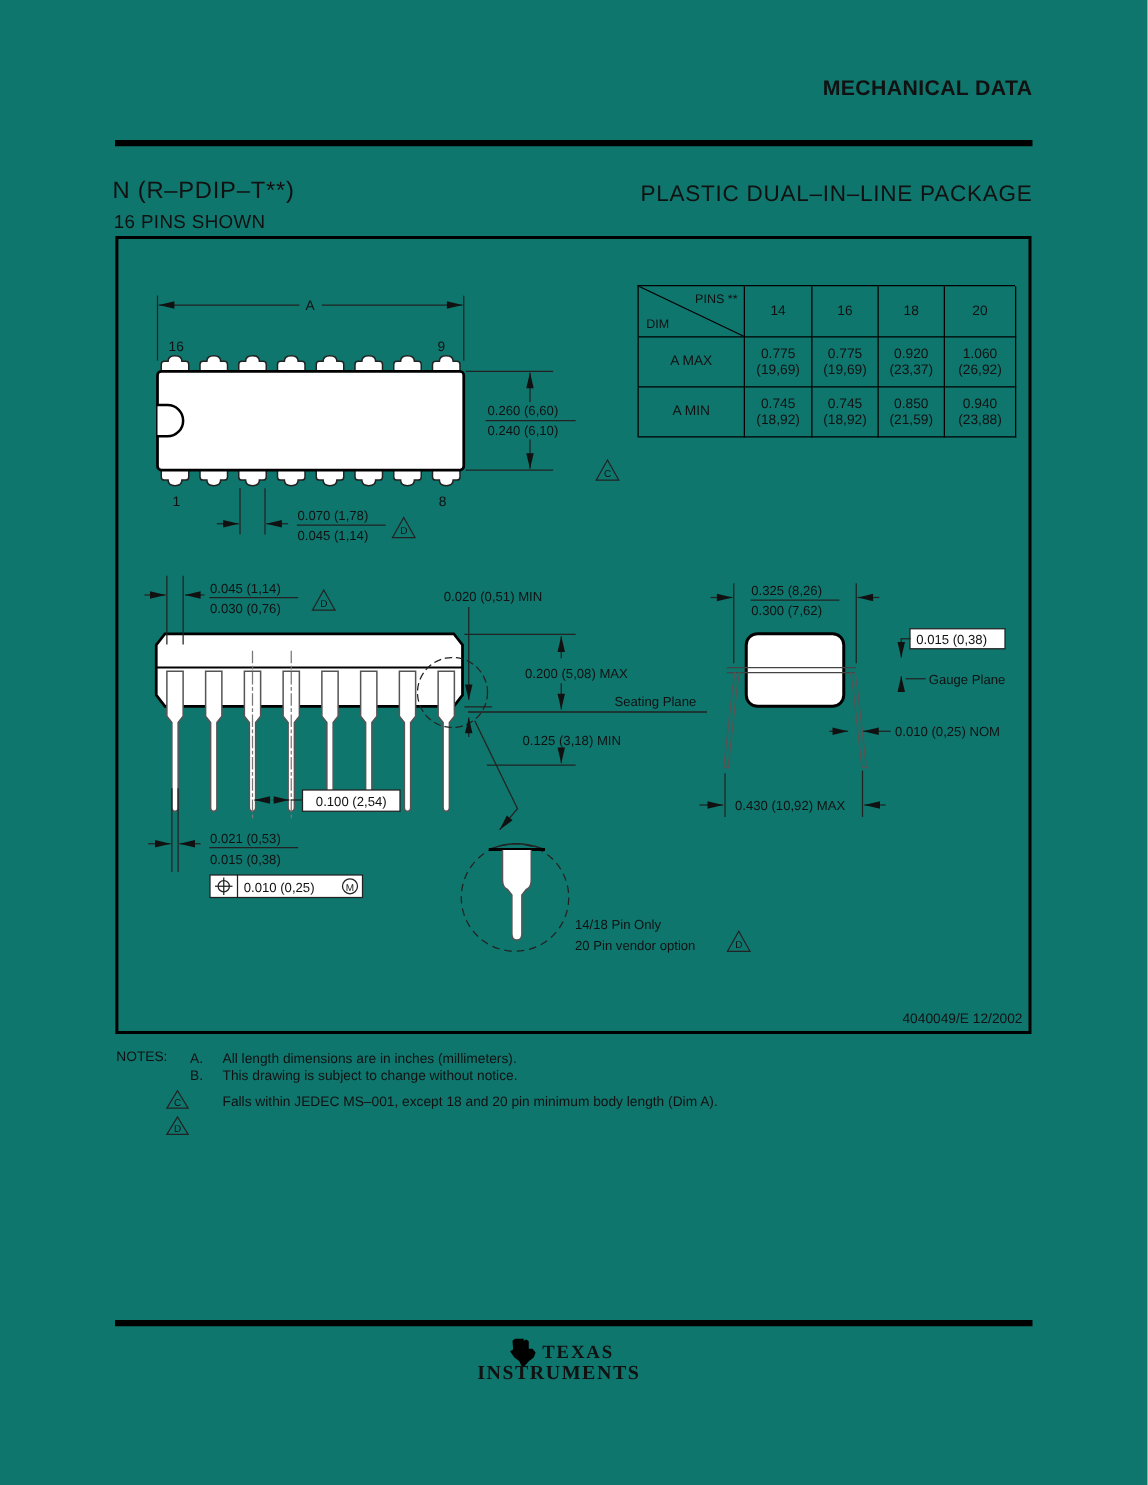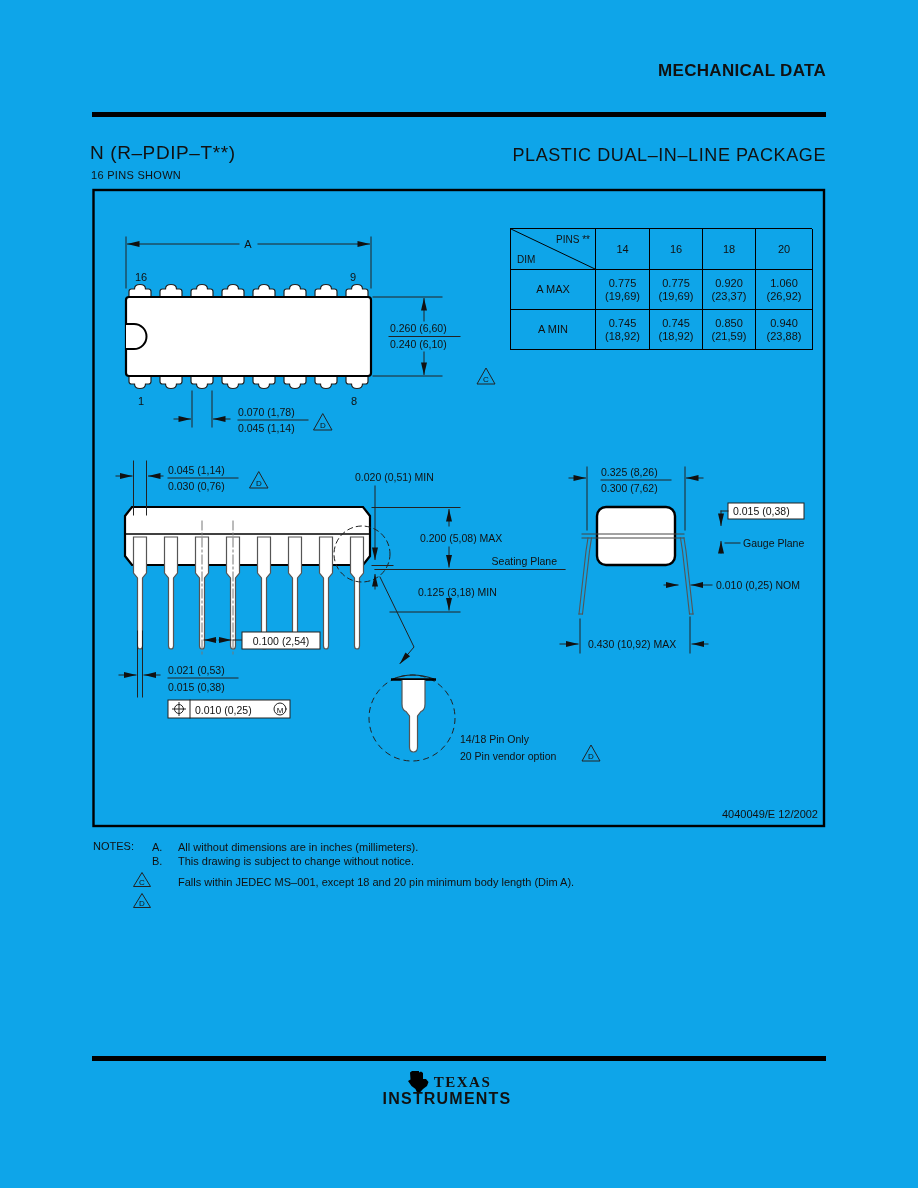--- a/index.html
+++ b/index.html
@@ -1,25 +1,25 @@
 <!DOCTYPE html>
 <html><head>
 <meta charset="utf-8">
 <style>
   html,body{margin:0;padding:0;background:#e8e8e8;}
-  .page{position:relative;width:918px;height:1188px;background:#0ea5e9;
+  .page{position:relative;width:918px;height:1188px;background:#0f766e;
         font-family:"Liberation Sans",sans-serif;color:#111;overflow:hidden;margin:0 auto;}
   .abs{position:absolute;white-space:nowrap;}
 
   
   .mech-title{top:61px;right:92px;font-size:17px;font-weight:bold;letter-spacing:.3px;}
   .rule-top{left:92px;top:112px;width:734px;height:5px;background:#000;}
   .pkg-code{left:90px;top:142px;font-size:19px;letter-spacing:.6px;}
   .pkg-title{top:145px;right:92px;font-size:18px;letter-spacing:.6px;}
-  .pins-shown{left:91px;top:169px;font-size:11px;letter-spacing:.3px;}
+  .pins-shown{left:91px;top:169px;font-size:15px;letter-spacing:.3px;}
 
   
   .drawing{position:absolute;left:92px;top:185px;width:734px;height:645px;}
   svg text{font-family:"Liberation Sans",sans-serif;fill:#111;}
 
   
   .dim-table{position:absolute;left:510px;top:228px;width:302px;font-size:11px;}
   .tbl{display:grid;grid-template-columns:85px 54px 53px 53px 57px;
        border-top:1px solid #000;border-left:1px solid #000;}
   .tbl2{margin-top:6px;}
@@ -35,21 +35,21 @@
   
   .notes{position:absolute;left:93px;top:840px;font-size:11px;width:740px;height:80px;}
   .nline{position:absolute;white-space:nowrap;}
 
   
   .rule-bottom{left:92px;top:1056px;width:734px;height:5px;background:#000;}
   .ti-logo{position:absolute;left:0;top:1070px;width:894px;text-align:center;}
   .ti-row1{display:flex;justify-content:center;align-items:center;gap:5px;height:24px;}
   .ti-name{font-family:"Liberation Serif",serif;font-weight:bold;letter-spacing:1.5px;}
   .ti-top{font-size:15px;}
-  .ti-row2{font-family:Liberation Sans, sans-serif;font-weight:bold;font-size:16px;
+  .ti-row2{font-family:Liberation Serif, serif;font-weight:bold;font-size:16px;
            letter-spacing:1.2px;margin-top:-4px;}
   .ti-url{font-size:11px;font-weight:bold;margin-top:2px;letter-spacing:.3px;}
 </style>
 </head>
 <body>
 
 <div class="page">
 
   <div class="abs mech-title">MECHANICAL DATA</div>
   <div class="abs rule-top"></div>
@@ -312,21 +312,21 @@
       <div class="cell h40">
           <span>0.940</span>
           <span>(23,88)</span>
         </div>
     </div>
   </div>
 
   <div class="notes">
     <div class="nline" style="left:0;top:1">NOTES:</div>
     <div class="nline" style="left:59px;top:1px">A.</div>
-    <div class="nline" style="left:85px;top:1px">All without dimensions are in inches (millimeters).</div>
+    <div class="nline" style="left:85px;top:1px">All length dimensions are in inches (millimeters).</div>
     <div class="nline" style="left:59px;top:15px">B.</div>
     <div class="nline" style="left:85px;top:15px">This drawing is subject to change without notice.</div>
     <svg class="nline" style="left:39px;top:31px" width="20" height="17" viewBox="0 0 20 17">
       <polygon points="1.5,15.5 18.5,15.5 10,1.5" fill="none" stroke="#222" stroke-width="1"></polygon>
       <text x="10" y="13.5" font-size="8" text-anchor="middle">C</text>
     </svg>
     <div class="nline" style="left:85px;top:36px">Falls within JEDEC MS–001, except 18 and 20 pin minimum body length (Dim A).</div>
     <svg class="nline" style="left:39px;top:52px" width="20" height="17" viewBox="0 0 20 17">
       <polygon points="1.5,15.5 18.5,15.5 10,1.5" fill="none" stroke="#222" stroke-width="1"></polygon>
       <text x="10" y="13.5" font-size="8" text-anchor="middle">D</text>

